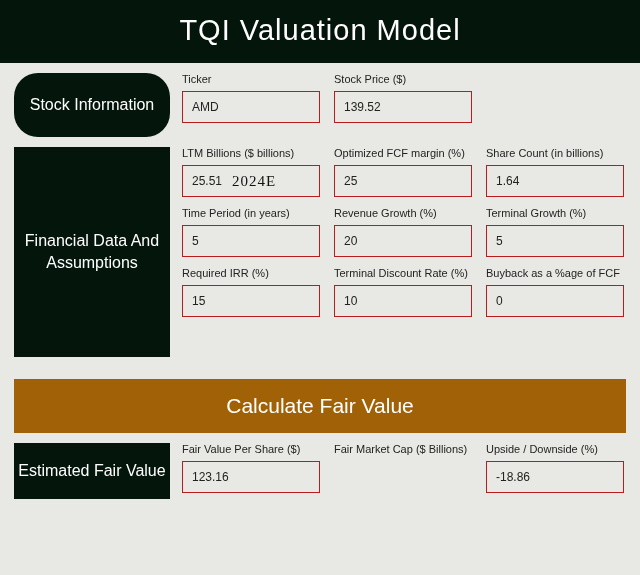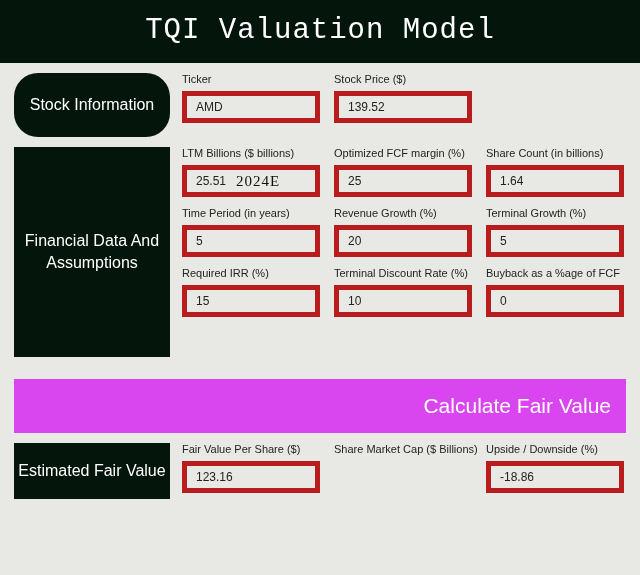--- a/index.html
+++ b/index.html
@@ -11,21 +11,20 @@
       overflow: hidden;
     }
     .title-bar {
       background: #04150b;
       color: #fff;
       text-align: center;
       padding: 14px 0 16px;
       font-size: 29px;
       font-weight: 400;
       letter-spacing: 1px;
-      font-family: Liberation Mono, monospace;
     }
     .section {
       display: flex;
       padding: 0 14px;
       margin-top: 10px;
       gap: 12px;
       align-items: stretch;
     }
     .section-label {
       background: #04150b;
@@ -54,42 +53,42 @@
       width: 138px;
       justify-content: space-between;
     }
     .field-label {
       font-size: 11px;
       color: #222;
       margin-bottom: 6px;
       white-space: nowrap;
     }
     .field-input {
-      border: 5px solid #b91c1c;
+      border: 1px solid #b91c1c;
       background: #e8e9e4;
       padding: 8px 9px;
       font-size: 12px;
       color: #222;
       height: 32px;
       position: relative;
       display: flex;
       align-items: center;
     }
     .handwritten {
       font-family: "Comic Sans MS", "Segoe Script", cursive;
       font-size: 15px;
       margin-left: 10px;
       letter-spacing: 1px;
       color: #111;
     }
     .calc-btn {
       margin: 22px 14px 0;
-      background: #d946ef;
+      background: #a16207;
       color: #fff;
-      text-align: right;
+      text-align: center;
       padding: 15px 15px;
       font-size: 21px;
       cursor: pointer;
       border: none;
       width: calc(100% - 28px);
     }
     .sec-stock .section-label { min-height: 64px; border-radius: 24px; }
     .sec-fin   .section-label { min-height: 210px; }
     .sec-est   .section-label { min-height: 56px; }
   </style>
@@ -188,21 +187,21 @@
 <div class="section sec-est">
   <div class="section-label">Estimated Fair Value</div>
   <div class="section-fields">
     <div class="field">
       <div class="field-label">Fair Value Per Share ($)</div>
       <div class="field-input">
           <span>123.16</span>
         </div>
     </div>
     <div class="field">
-      <div class="field-label">Share Market Cap ($ Billions)</div>
+      <div class="field-label">Fair Market Cap ($ Billions)</div>
     </div>
     <div class="field">
       <div class="field-label">Upside / Downside (%)</div>
       <div class="field-input">
           <span>-18.86</span>
         </div>
     </div>
   </div>
 </div>
 

